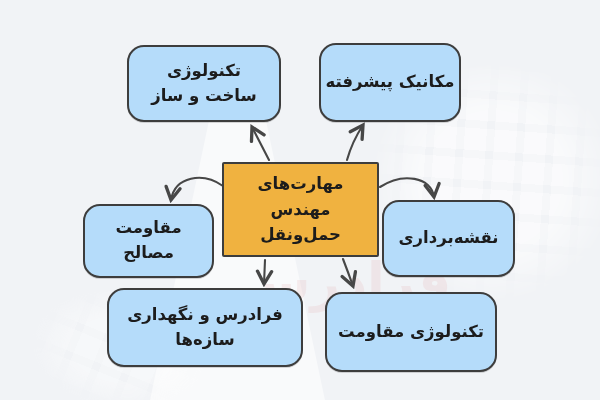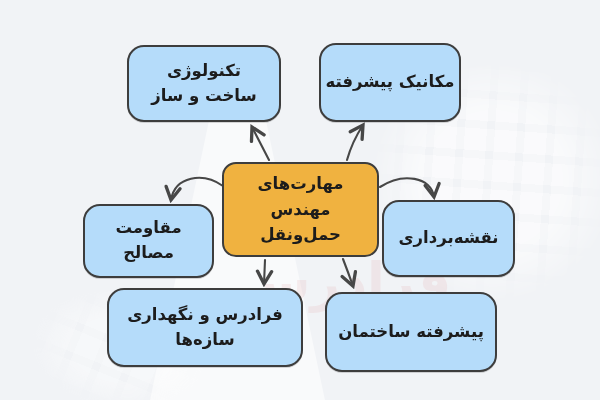--- a/index.html
+++ b/index.html
@@ -56,21 +56,21 @@
     border:2px solid var(--node-border);
     color:var(--text);
   }
   .node.blue{
     background:var(--node-fill);
     border-radius:17px;
     box-shadow:0 1px 0 rgba(0,0,0,.15);
   }
   .node.center{
     background:var(--center-fill);
-    border-radius:14px;
+    border-radius:2px;
     line-height:1.55;
   }
   #n-topleft   {left:127px;top:45px;width:154px;height:77px}
   #n-topright  {left:319px;top:43px;width:142px;height:79px}
   #n-center    {left:222px;top:162px;width:157px;height:95px}
   #n-midleft   {left:83px;top:204px;width:131px;height:74px}
   #n-midright  {left:382px;top:200px;width:133px;height:77px}
   #n-botleft   {left:107px;top:288px;width:196px;height:79px}
   #n-botright  {left:325px;top:292px;width:172px;height:80px}
 
@@ -111,15 +111,15 @@
 حمل‌ونقل</div>
 
   <div class="node blue" id="n-midleft">مقاومت
 مصالح</div>
 
   <div class="node blue" id="n-midright">نقشه‌برداری</div>
 
   <div class="node blue" id="n-botleft">فرادرس و نگهداری
 سازه‌ها</div>
 
-  <div class="node blue" id="n-botright">پیشرفته ساختمان</div>
+  <div class="node blue" id="n-botright">تکنولوژی مقاومت</div>
 
 </div>
 
 </body></html>

